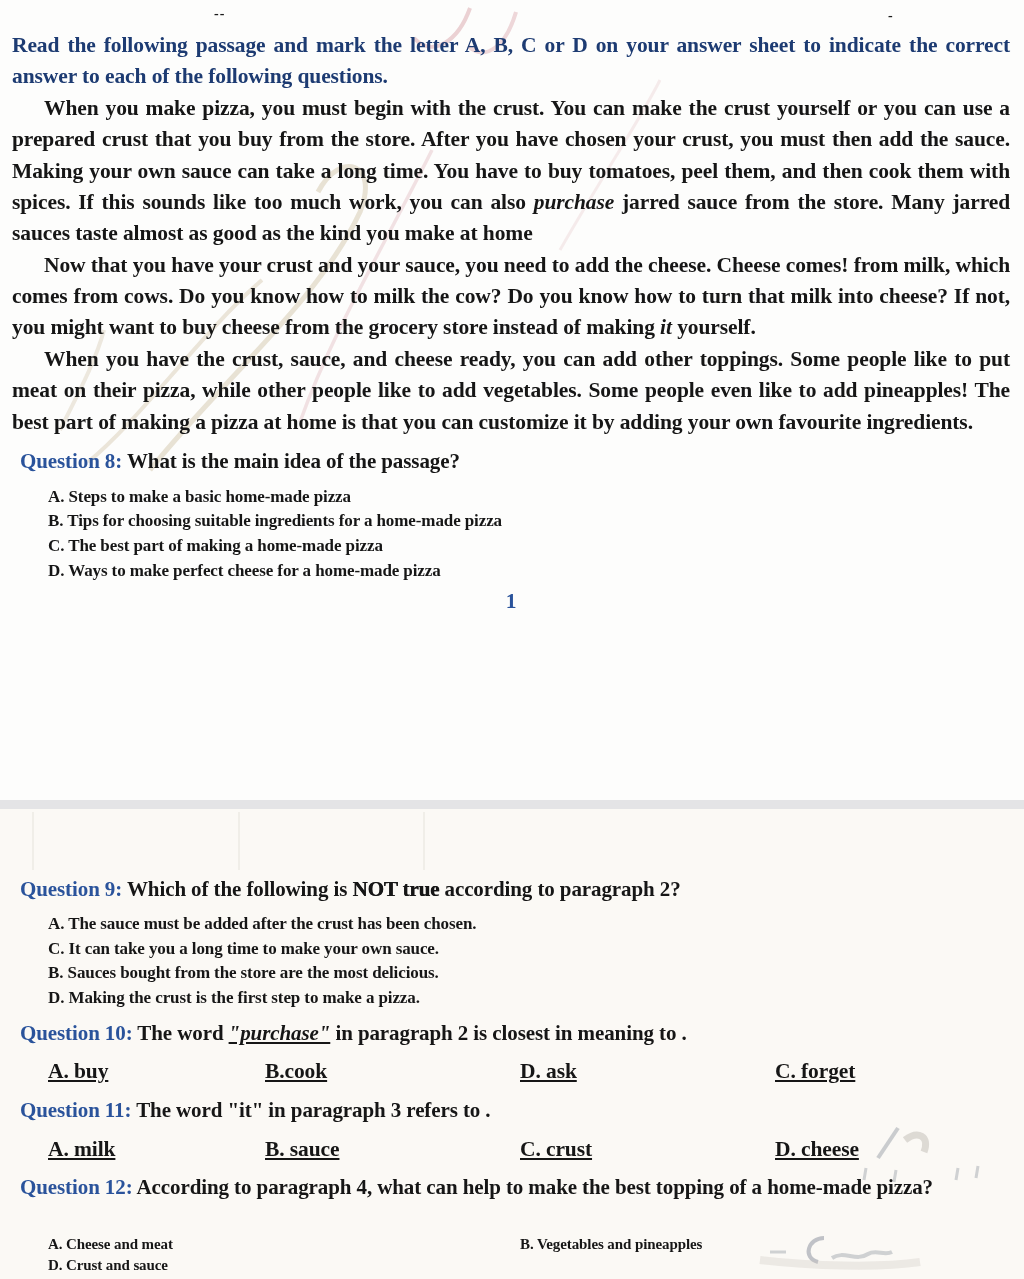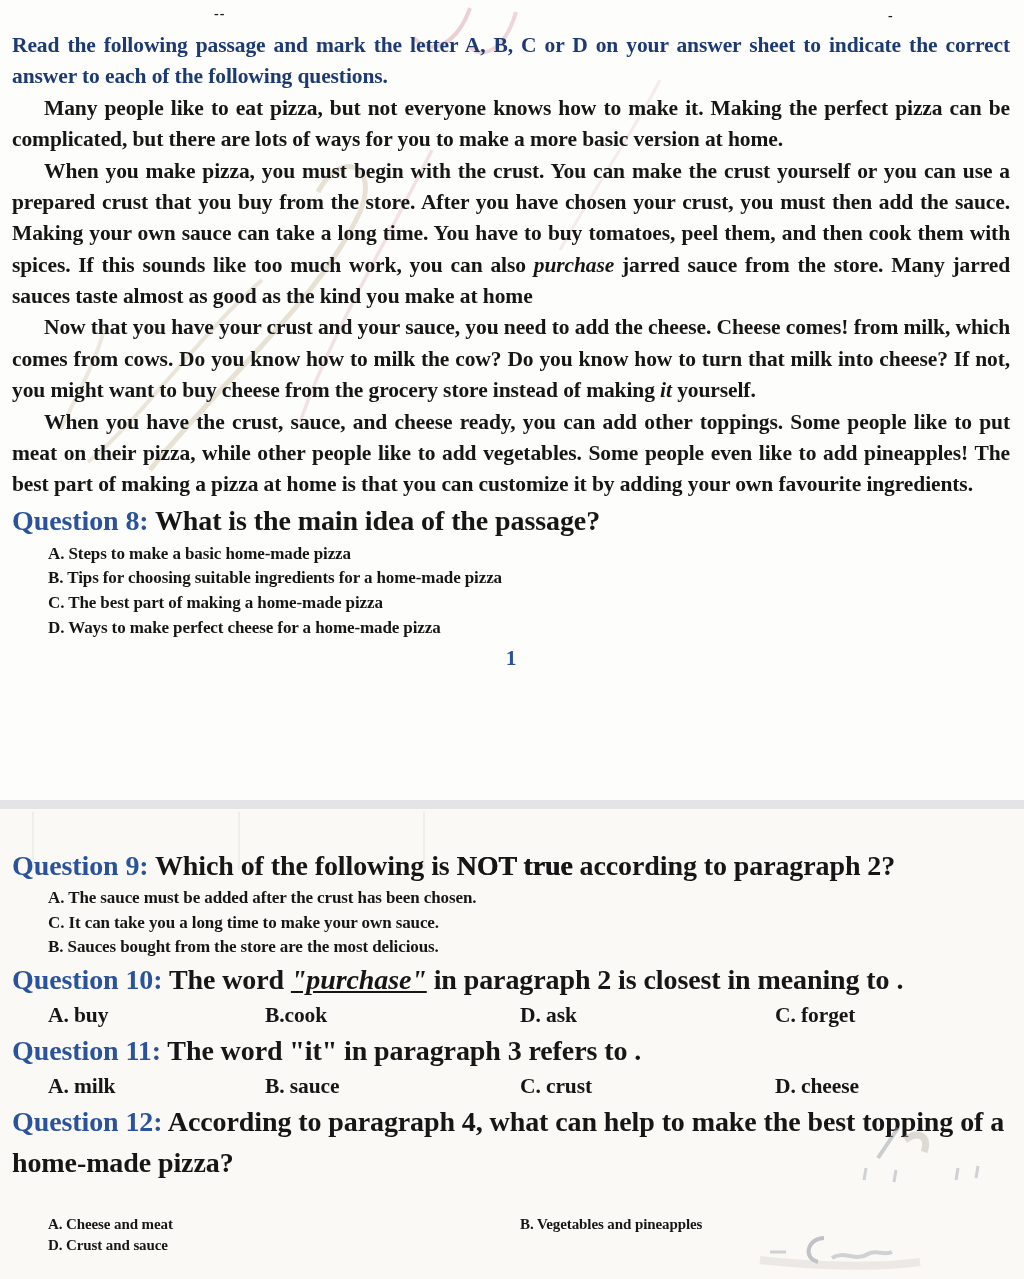--- a/index.html
+++ b/index.html
@@ -27,33 +27,33 @@
   .para{
     margin:0;
     font-size:21.5px;
     line-height:1.46;
     text-align:justify;
     text-indent:32px;
     letter-spacing:-0.1px;
   }
   .u-word{font-style:italic;}
   .q-title{
-    margin:0;
-    font-size:28px;
+    margin:8px;
+    font-size:21px;
     line-height:1.46;
     letter-spacing:-0.1px;
   }
   .q-label{color:#2a539b;}
   .q-strong{text-shadow:0.4px 0 0 currentColor;}
   .q-underline{font-style:italic;text-decoration:underline;}
   .opt-list{margin:0 0 0 36px;font-size:17px;line-height:1.46;letter-spacing:-0.1px;}
   .opt-list div{white-space:nowrap;}
   .opt-row4{
     display:grid;grid-template-columns:217px 255px 255px 1fr;
-    margin-left:36px;font-size:21.5px;line-height:1.46;letter-spacing:-0.1px;
+    margin-left:36px;font-size:21.5px;line-height:1.46;letter-spacing:-0.1px;text-decoration:underline;
   }
   .opt-row2{
     display:grid;grid-template-columns:472px 1fr;
     margin-left:36px;font-size:15px;line-height:1.46;letter-spacing:-0.1px;margin-top:31px;
   }
   .page-number{
     margin-top:2px;
     text-align:center;
     color:#2a539b;
     font-size:21.5px;
@@ -65,21 +65,21 @@
   }
   .p2-tint{
     position:absolute;left:0;top:809px;width:100%;height:470px;
     background:#fbf9f5;
   }
   .bleed-line{
     position:absolute;top:812px;height:58px;width:2px;
     background:rgba(120,110,90,0.08);
   }
   .p2{
-    position:absolute;left:0;right:0;top:840px;
+    position:absolute;left:0;right:0;top:860px;
     padding:6px 14px 0 12px;
   }
   .p2 .q-title,.p2 .opt-list,.p2 .opt-row4,.p2 .opt-row2{line-height:1.44;}
   .scan-dash{
     position:absolute;color:#1b1b1b;font-size:14px;font-weight:700;
     letter-spacing:1px;
   }
   .wm{position:absolute;left:0;top:0;pointer-events:none;}
 </style>
 </head>
@@ -97,21 +97,20 @@
     <path d="M560,250 C600,180 640,120 660,80" fill="none" stroke="#d7a3a8" stroke-width="3" opacity="0.2"></path>
   </svg>
 
   <span class="scan-dash" style="left:214px;top:6px;">--</span>
   <span class="scan-dash" style="left:888px;top:8px;">-</span>
 
   <div class="p1">
 
     <p class="instructions">Read the following passage and mark the letter A, B, C or D on your answer sheet to indicate the correct answer to each of the following questions.</p>
 
-    <p class="para"><span>Many people like to eat pizza, but not everyone knows how to make it. Making the perfect pizza can be complicated, but there are lots of ways for you to make a more basic version at home.</span><span class="u-word"></span><span></span></p>
 
     <p class="para"><span>When you make pizza, you must begin with the crust. You can make the crust yourself or you can use a prepared crust that you buy from the store. After you have chosen your crust, you must then add the sauce. Making your own sauce can take a long time. You have to buy tomatoes, peel them, and then cook them with spices. If this sounds like too much work, you can also </span><span class="u-word">purchase</span><span> jarred sauce from the store. Many jarred sauces taste almost as good as the kind you make at home</span></p>
 
     <p class="para"><span>Now that you have your crust and your sauce, you need to add the cheese. Cheese comes! from milk, which comes from cows. Do you know how to milk the cow? Do you know how to turn that milk into cheese? If not, you might want to buy cheese from the grocery store instead of making </span><span class="u-word">it</span><span> yourself.</span></p>
 
     <p class="para"><span>When you have the crust, sauce, and cheese ready, you can add other toppings. Some people like to put meat on their pizza, while other people like to add vegetables. Some people even like to add pineapples! The best part of making a pizza at home is that you can customize it by adding your own favourite ingredients.</span><span class="u-word"></span><span></span></p>
 
     <div>
       <p class="q-title"><span class="q-label">Question 8:</span><span> What is the main idea of the passage?</span><span class="q-strong"></span><span class="q-underline"></span><span></span></p>
       <div class="opt-list">
@@ -132,20 +131,21 @@
   <div class="bleed-line" style="left:423px;"></div>
 
   <div class="p2">
 
     <div>
       <p class="q-title"><span class="q-label">Question 9:</span><span> Which of the following is </span><span class="q-strong">NOT true</span><span class="q-underline"></span><span> according to paragraph 2?</span></p>
       <div class="opt-list">
         <div>A. The sauce must be added after the crust has been chosen.</div>
         <div>C. It can take you a long time to make your own sauce.</div>
         <div>B. Sauces bought from the store are the most delicious.</div>
+        <div>D. Making the crust is the first step to make a pizza.</div>
       </div>
     </div>
 
     <div>
       <p class="q-title"><span class="q-label">Question 10:</span><span> The word </span><span class="q-strong"></span><span class="q-underline">"purchase"</span><span> in paragraph 2 is closest in meaning to .</span></p>
       <div class="opt-row4">
         <div>A. buy</div>
         <div>B.cook</div>
         <div>D. ask</div>
         <div>C. forget</div>

